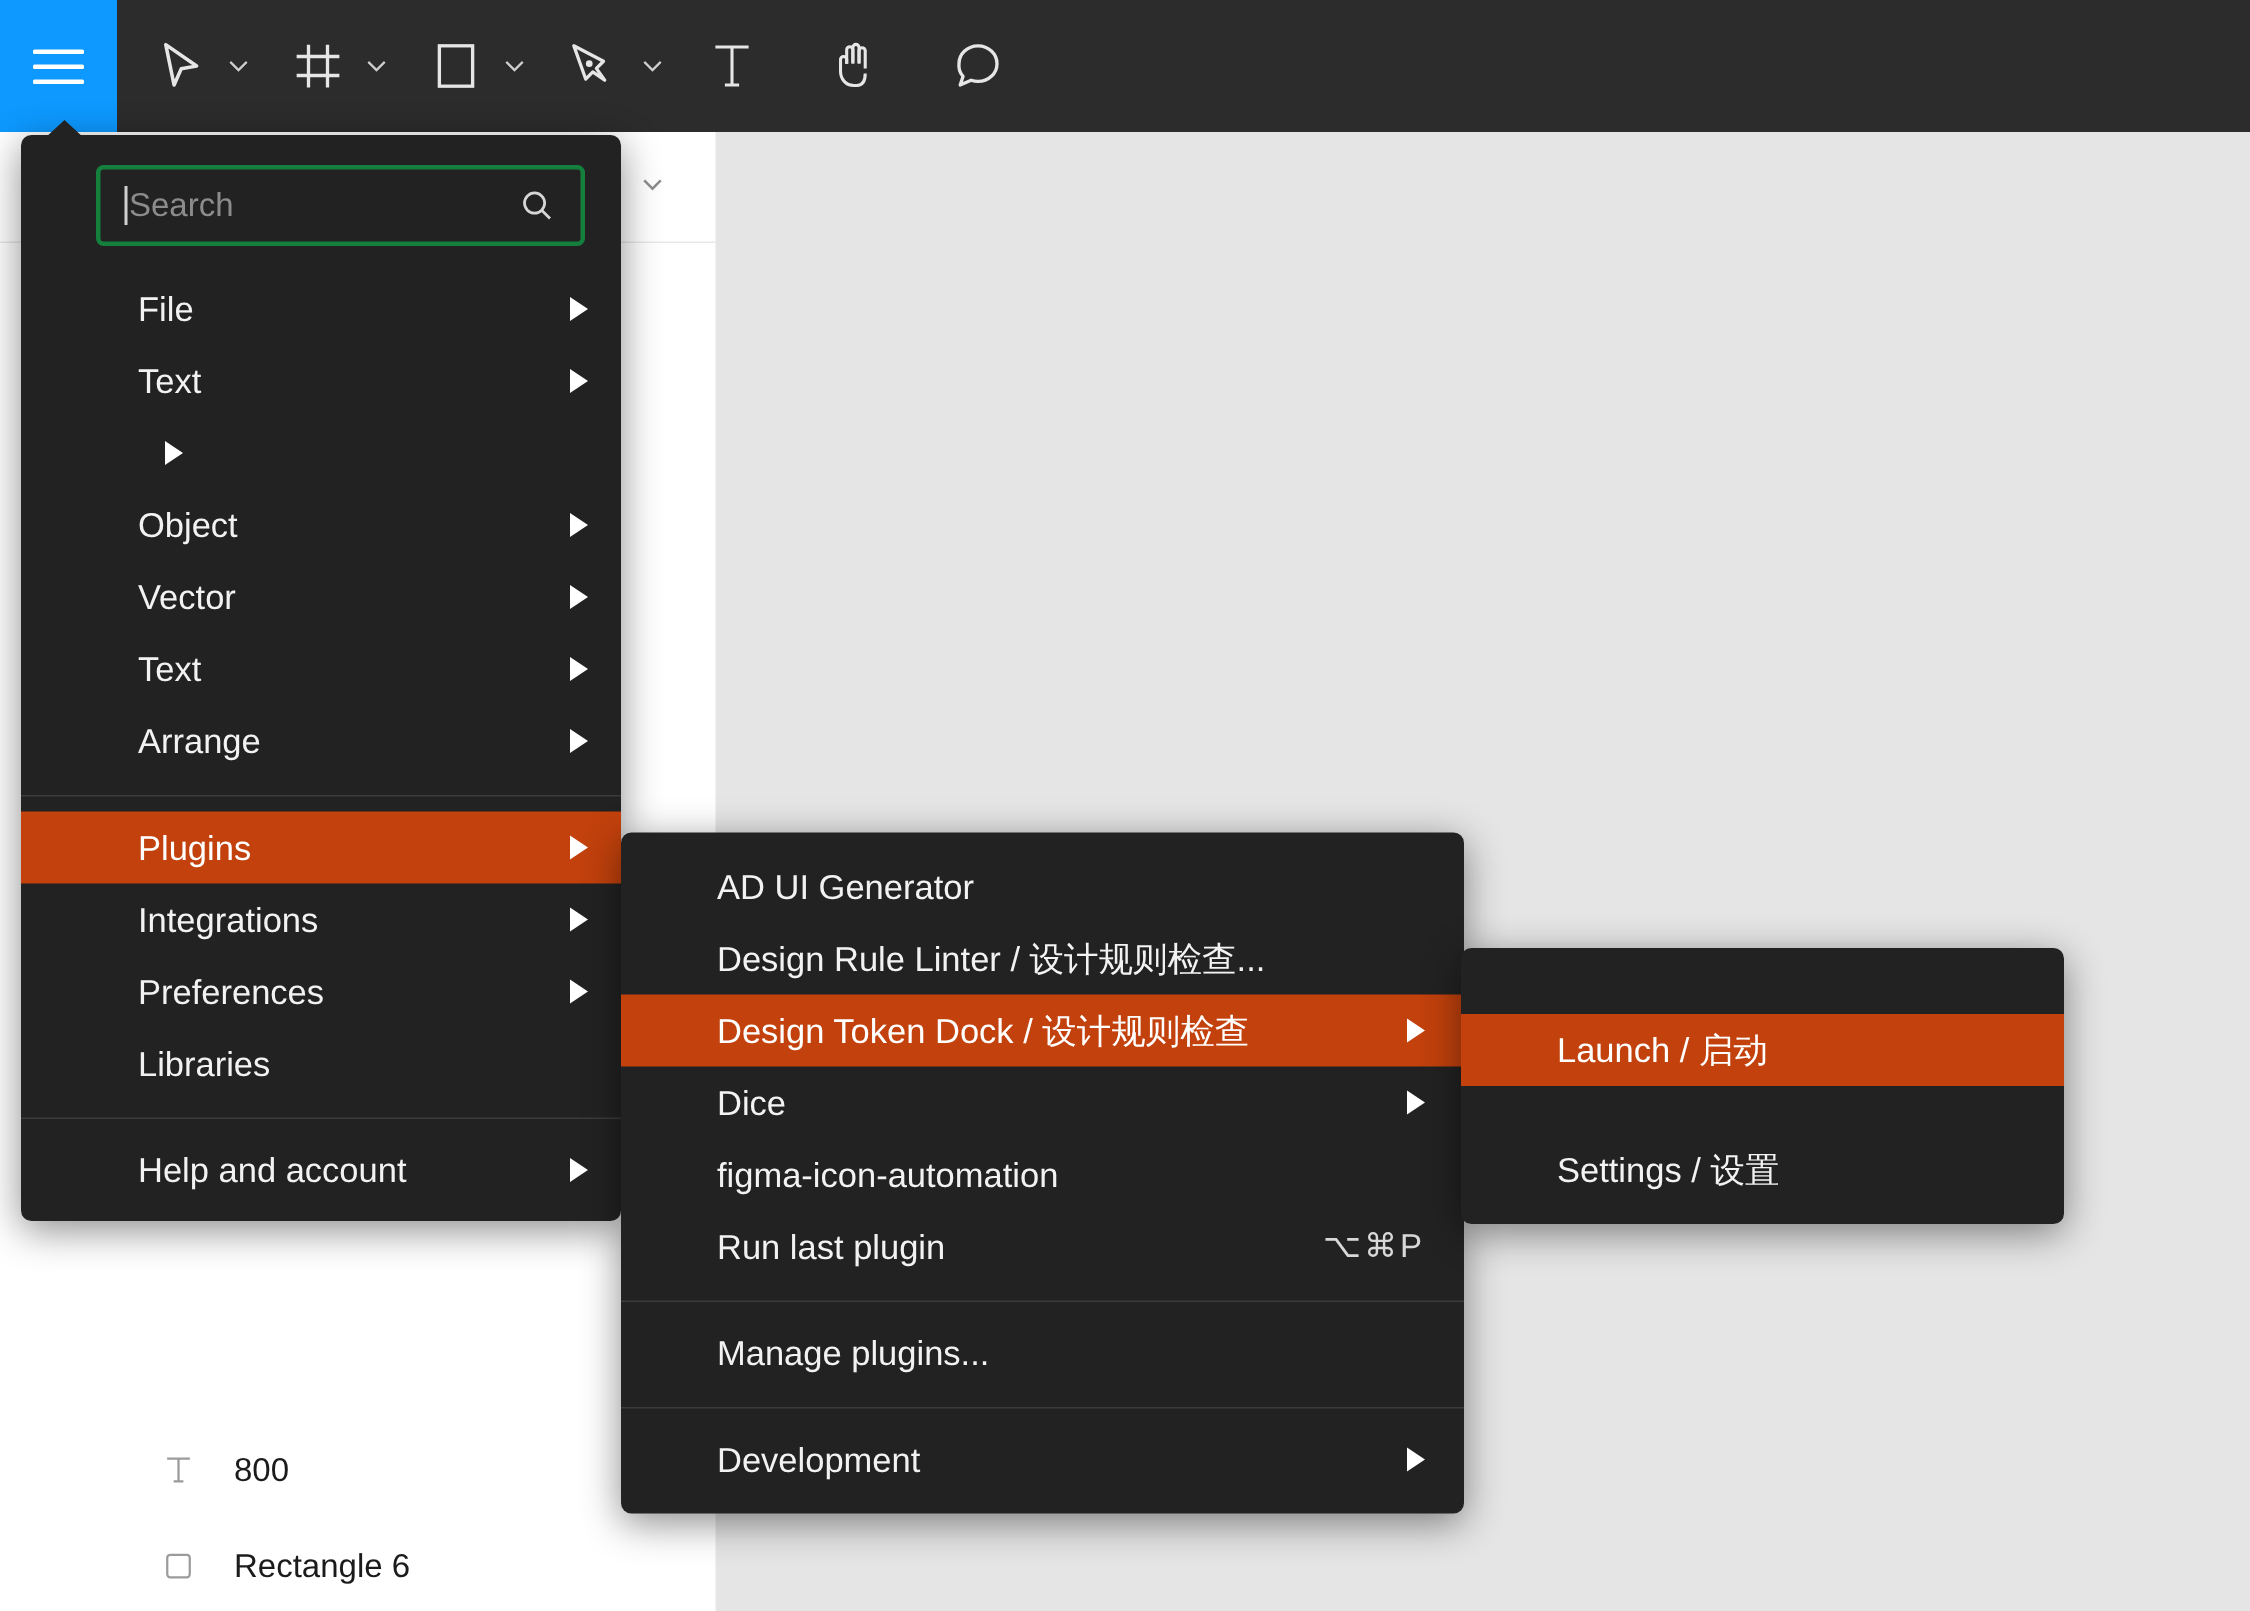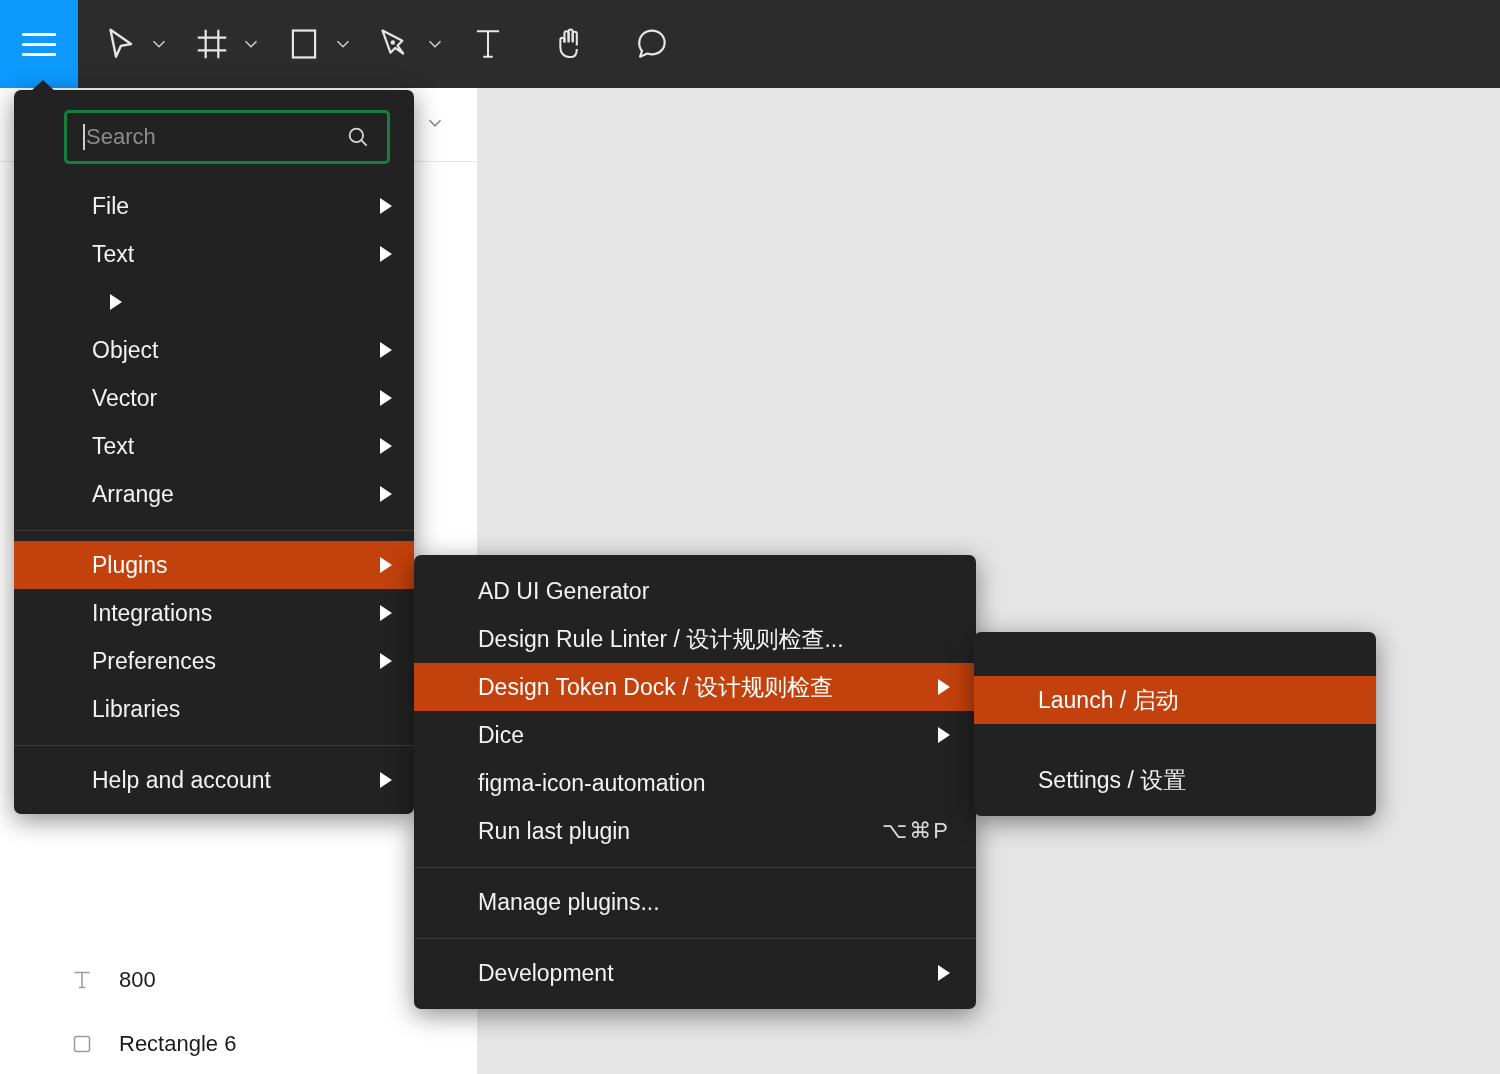--- a/index.html
+++ b/index.html
@@ -40,21 +40,21 @@
     width: 22px; height: 22px;
   }
 
   
   .layer-list { position: absolute; left: 0; top: 860px; width: 478px; }
   .layer-row {
     display: flex; align-items: center;
     height: 64px;
     font-size: 22px; color: #1b1b1b;
   }
-  .layer-row.indent1 { padding-left: 67px; }
+  .layer-row.indent1 { padding-left: 104px; }
   .layer-icon {
     width: 30px; height: 30px;
     margin-right: 22px;
     flex: 0 0 auto;
     display: flex; align-items: center; justify-content: center;
     color: #9b9b9b;
   }
   .layer-label { white-space: nowrap; }
 
   

